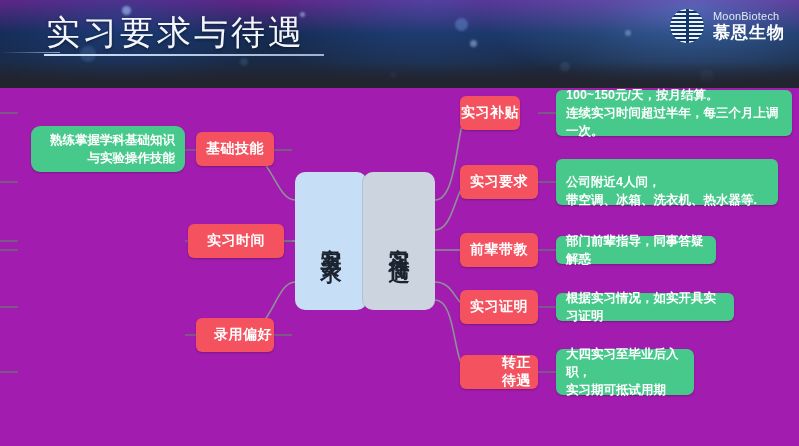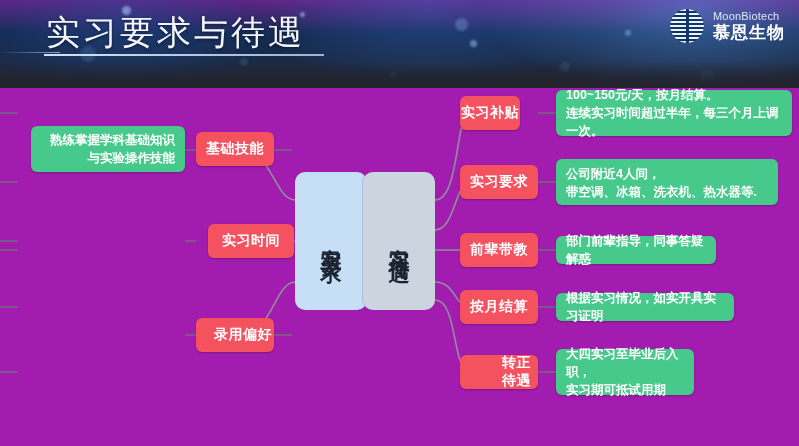--- a/index.html
+++ b/index.html
@@ -72,21 +72,21 @@
   .node{position:absolute;box-sizing:border-box;border-radius:6px;display:flex;align-items:center;}
   .node span{display:block;}
 
   .n-red{
     background:#f4525f;color:#ffffff;font-size:14px;font-weight:bold;
     justify-content:center;letter-spacing:.5px;
     box-shadow:0 1px 2px rgba(0,0,0,.25);
   }
   .n-green{
     background:#47c98b;color:#ffffff;font-size:12.5px;font-weight:bold;
-    line-height:18px;padding:6px 10px;
+    line-height:18px;padding:14px 10px;
     box-shadow:0 1px 2px rgba(0,0,0,.25);
   }
   .n-green.right-al{justify-content:flex-end;text-align:right;}
   .n-green.left-al{justify-content:flex-start;text-align:left;}
 
   .center-box{
     position:absolute;border-radius:10px;
     writing-mode:vertical-rl;text-orientation:upright;
     display:flex;align-items:center;justify-content:center;
     font-size:21px;font-weight:bold;letter-spacing:5px;
@@ -160,52 +160,52 @@
       <path d="M538,250 L556,250"></path>
       <path d="M538,307 L556,307"></path>
       <path d="M538,372 L556,372"></path>
     </g>
   </svg>
 
   <div class="center-box cb-left">实习要求</div>
   <div class="center-box cb-right">实习待遇</div>
 
   <div class="node n-red" style="left:196px;top:132px;width:78px;height:34px;">基础技能</div>
-  <div class="node n-red" style="left:208px;top:224px;width:86px;height:34px;">实习时间</div>
+  <div class="node n-red" style="left:188px;top:224px;width:96px;height:34px;">实习时间</div>
   <div class="node n-red" style="left:196px;top:318px;width:78px;height:34px;padding-left:16px;">录用偏好</div>
 
-  <div class="node n-green right-al" style="left:31px;top:126px;width:154px;height:46px;flex-direction:column;justify-content:center;align-items:flex-end;">
+  <div class="node n-green right-al" style="left:31px;top:126px;width:154px;height:46px;flex-direction:column;justify-content:center;align-items:flex-end;border-radius:9px;">
     <span>熟练掌握学科基础知识</span>
     <span>与实验操作技能</span>
   </div>
 
 
 
   <div class="node n-red" style="left:460px;top:96px;width:60px;height:34px;">实习补贴</div>
   <div class="node n-red" style="left:460px;top:165px;width:78px;height:34px;">实习要求</div>
   <div class="node n-red" style="left:460px;top:233px;width:78px;height:34px;">前辈带教</div>
-  <div class="node n-red" style="left:460px;top:290px;width:78px;height:34px;">按月结算</div>
+  <div class="node n-red" style="left:460px;top:290px;width:78px;height:34px;">实习证明</div>
   <div class="node n-red" style="left:460px;top:355px;width:78px;height:34px;padding-left:42px;">转正待遇</div>
 
   <div class="node n-green left-al" style="left:556px;top:90px;width:236px;height:46px;flex-direction:column;justify-content:center;align-items:flex-start;">
     <span>100~150元/天，按月结算。</span>
     <span>连续实习时间超过半年，每三个月上调一次。</span>
   </div>
 
   <div class="node n-green left-al" style="left:556px;top:159px;width:222px;height:46px;flex-direction:column;justify-content:space-between;align-items:flex-start;">
     <span>公司附近4人间，</span>
     <span>带空调、冰箱、洗衣机、热水器等.</span>
   </div>
 
   <div class="node n-green left-al" style="left:556px;top:236px;width:160px;height:28px;flex-direction:column;justify-content:center;align-items:flex-start;">
     <span>部门前辈指导，同事答疑解惑</span>
   </div>
 
   <div class="node n-green left-al" style="left:556px;top:293px;width:178px;height:28px;flex-direction:column;justify-content:center;align-items:flex-start;">
     <span>根据实习情况，如实开具实习证明</span>
   </div>
 
-  <div class="node n-green left-al" style="left:556px;top:349px;width:138px;height:46px;flex-direction:column;justify-content:center;align-items:flex-start;">
+  <div class="node n-green left-al" style="left:556px;top:349px;width:138px;height:46px;flex-direction:column;justify-content:center;align-items:flex-start;border-radius:7px;">
     <span>大四实习至毕业后入职，</span>
     <span>实习期可抵试用期</span>
   </div>
 
 </div>
 
 </body></html>

